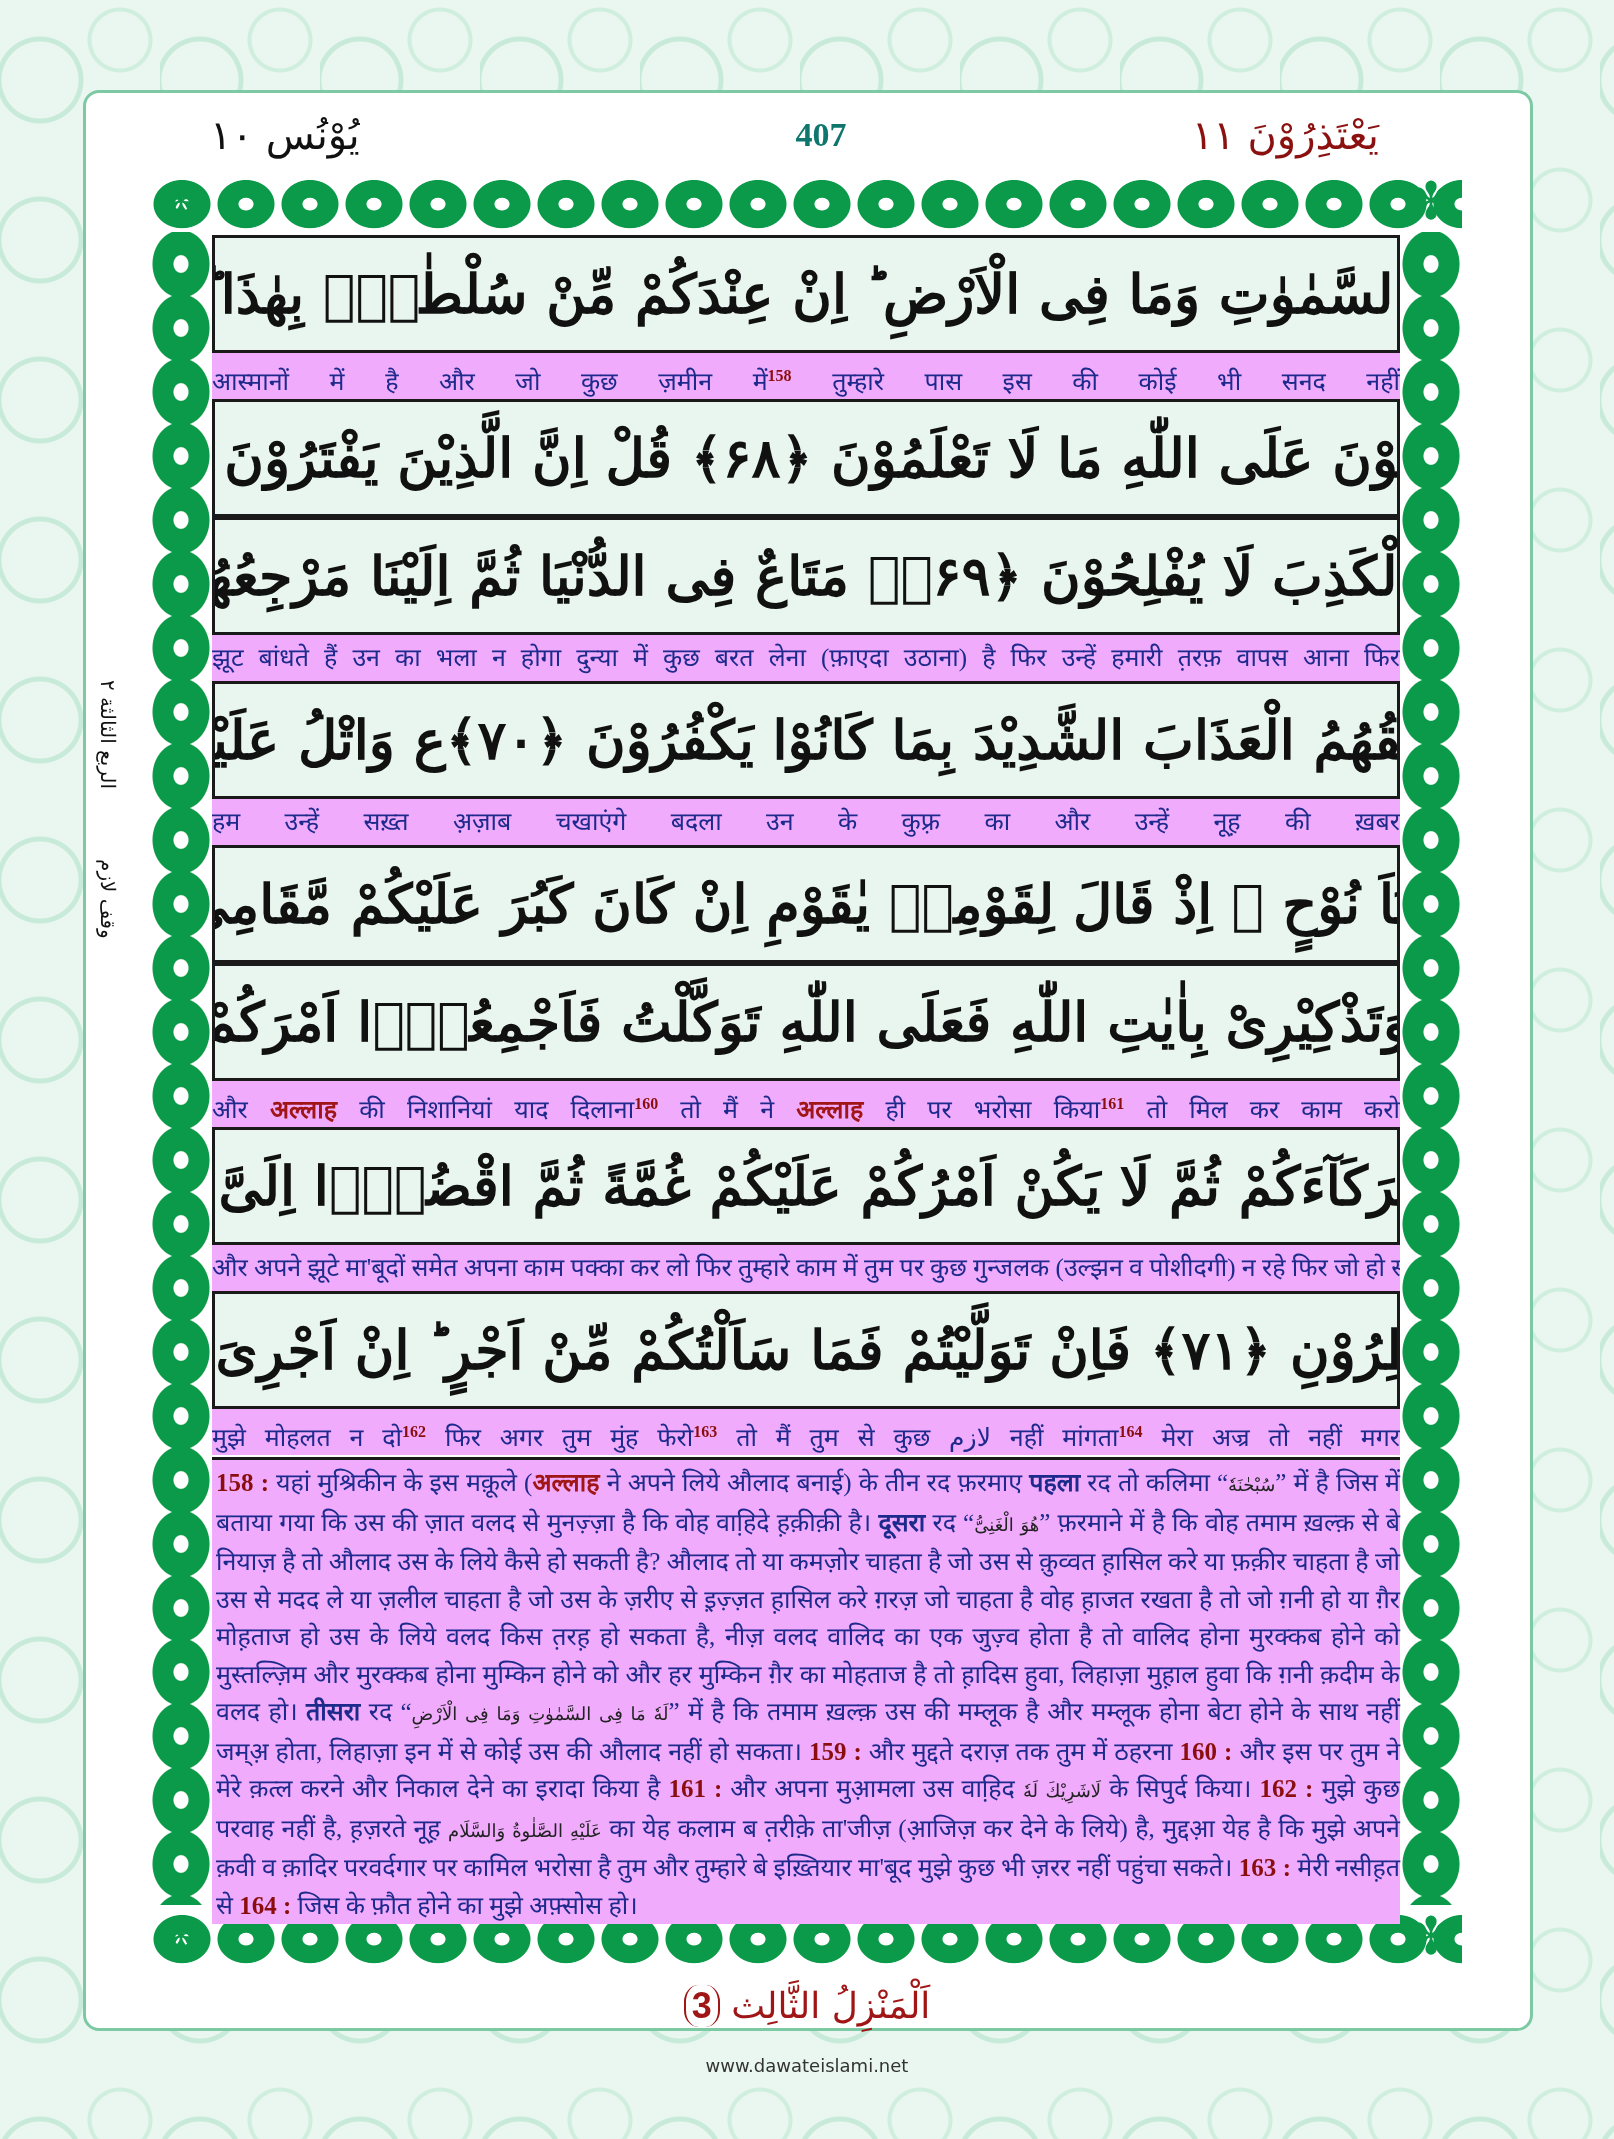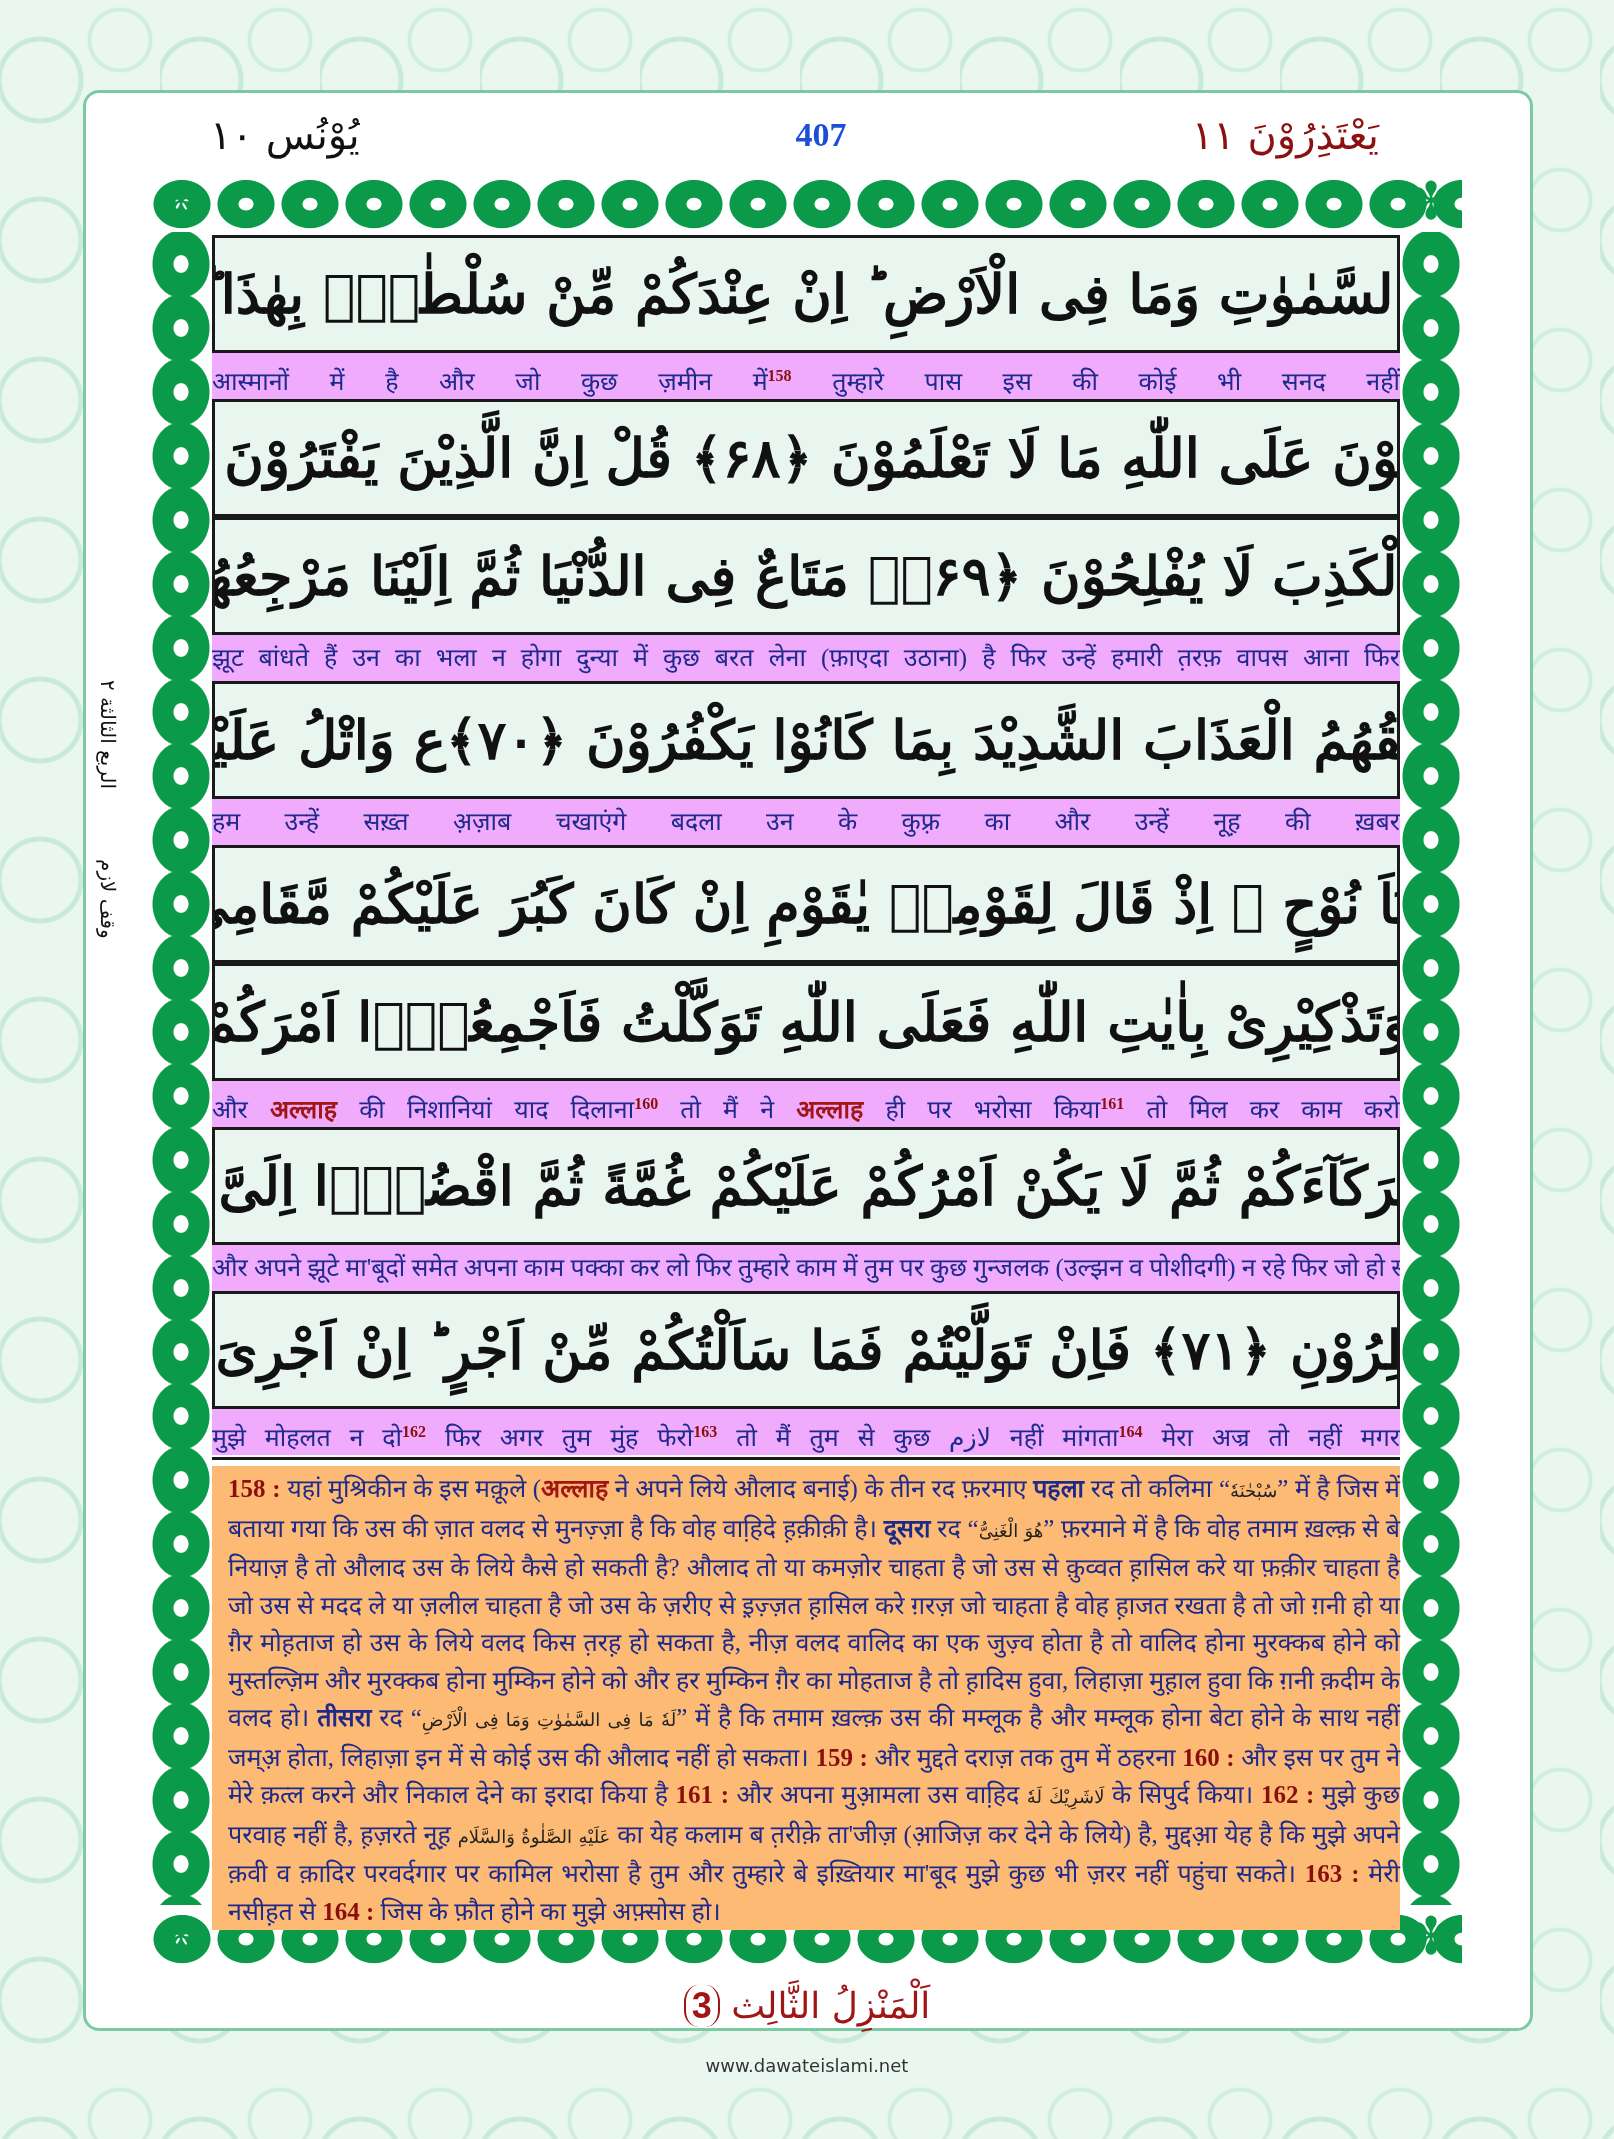--- a/index.html
+++ b/index.html
@@ -16,21 +16,21 @@
     background-size:160px 160px;
     opacity:.9;
   }
   .page{
     position:absolute;left:83px;top:90px;width:1450px;height:1941px;
     background:#ffffff;border:3px solid #7dc9a4;border-radius:16px;
     box-sizing:border-box;
   }
   .hdr{position:absolute;top:110px;height:50px;font-size:40px;line-height:50px;}
   .hdr-left{left:210px;color:#111;font-family:"DejaVu Serif",serif;direction:rtl;}
-  .hdr-center{left:0;right:0;text-align:center;color:#1d4ed8;font-family:"Liberation Serif",serif;font-weight:bold;font-size:34px;padding-left:28px;}
+  .hdr-center{left:0;right:0;text-align:center;color:#0f766e;font-family:"Liberation Serif",serif;font-weight:bold;font-size:34px;padding-left:28px;}
   .hdr-right{right:235px;color:#8b1010;font-family:"DejaVu Serif",serif;direction:rtl;}
 
   
   .orn{position:absolute;}
   .orn-top,.orn-bot{left:150px;width:1312px;height:62px;
     background:
       radial-gradient(ellipse 26px 22px at 50% 55%, #ffffff 0 7px, #0b9a4a 8px 28px, transparent 29px);
     background-size:64px 62px;}
   .orn-top{top:170px;}
   .orn-bot{top:1905px;}
@@ -54,21 +54,21 @@
   }
   .trans{
     height:46px;line-height:46px;font-family:"Liberation Serif",serif;
     font-size:25px;color:#1d2a8c;white-space:nowrap;overflow:hidden;
     text-align:justify;text-align-last:justify;background:#f0abfc;
   }
   .trans .allah{color:#a01515;font-weight:bold;}
   .trans sup,.notes sup{color:#8a0e0e;font-weight:bold;font-size:16px;}
   .sep{height:3px;background:#1a1a1a;margin-top:2px;}
   .notes{
-    margin-top:6px;background:#fdba74;padding:4px 0 0 16px;
+    background:#f0abfc;padding:4px 0 0 4px;
     font-family:"Liberation Serif",serif;font-size:25px;line-height:37.5px;
     color:#1d2a8c;text-align:justify;
   }
   .notes .num{color:#8a0e0e;font-weight:bold;}
   .notes .bold{font-weight:bold;}
   .notes .allah{color:#a01515;font-weight:bold;}
   .notes .ar{color:#222;font-family:"DejaVu Serif",serif;font-size:18px;}
 
   .side-marks{position:absolute;left:96px;top:680px;width:50px;}
   .side-mark{writing-mode:vertical-rl;font-family:"DejaVu Serif",serif;font-size:20px;color:#111;margin-bottom:70px;}

